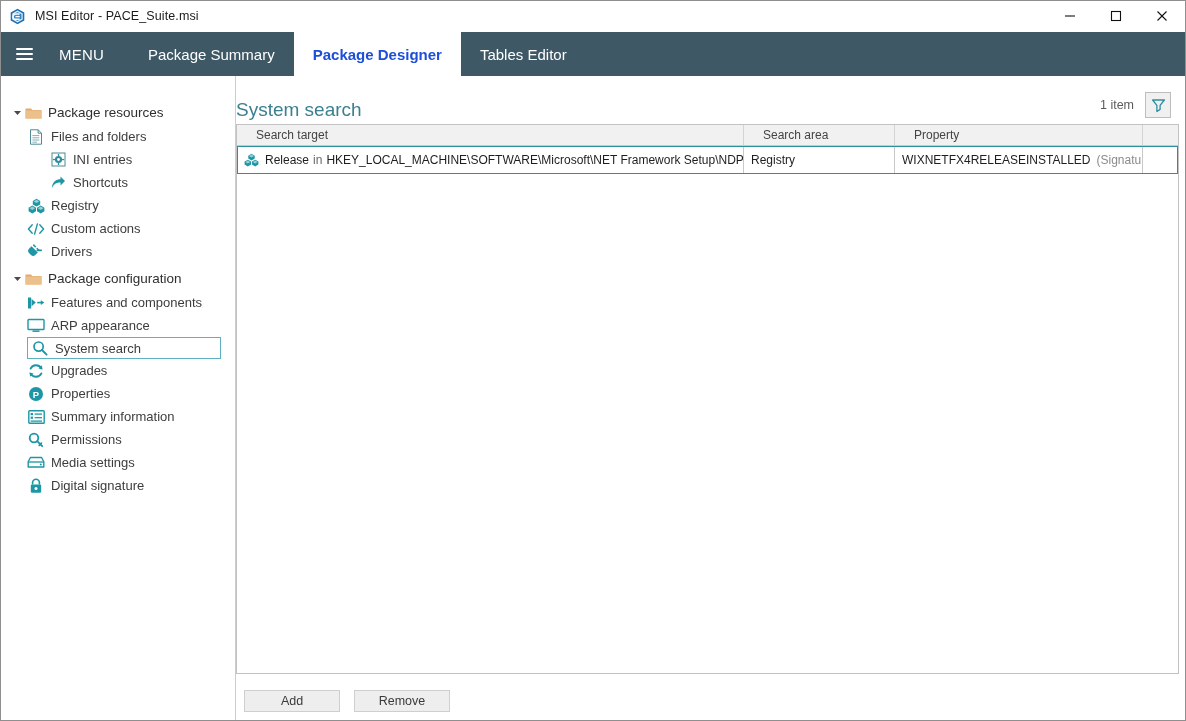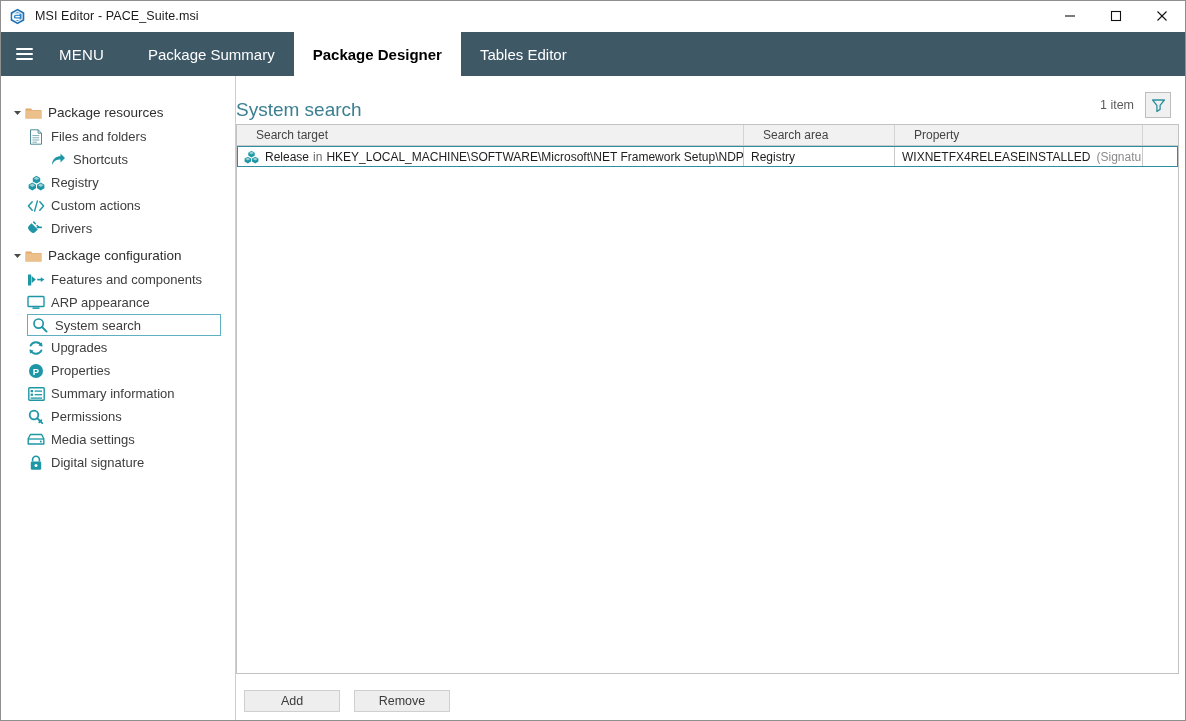--- a/index.html
+++ b/index.html
@@ -51,21 +51,21 @@
   }
   .hamburger { display: flex; flex-direction: column; gap: 3px; width: 17px; }
   .hamburger span { display: block; height: 2px; background: #fff; border-radius: 1px; }
   .tabs { display: flex; align-items: stretch; margin-left: 9px; }
   .tab {
     display: flex; align-items: center;
     padding: 0 19px;
     color: #ffffff; font-size: 15px; white-space: nowrap;
   }
   .tab.active {
-    background: #ffffff; color: #000000; font-weight: bold;
+    background: #ffffff; color: #1d4ed8; font-weight: bold;
   }
 
   
   .body { flex: 1; display: flex; min-height: 0; background: #ffffff; }
 
   
   .sidebar {
     width: 235px; min-width: 235px;
     background: #ffffff;
     border-right: 1px solid #cdcdcd;
@@ -137,21 +137,21 @@
     font-size: 12px; color: #444;
   }
   .grid-head .th {
     display: flex; align-items: center;
     padding-left: 19px;
     border-right: 1px solid #d4d4d4;
     overflow: hidden; white-space: nowrap;
   }
   .grid-body { flex: 1; position: relative; }
   .grid-row {
-    display: flex; height: 21px;
+    display: flex; height: 28px;
     font-size: 12px; color: #1e1e1e;
     outline: 1px solid #2c8e9e;
     outline-offset: -1px;
     background: #ffffff;
   }
   .grid-row .td {
     display: flex; align-items: center;
     padding-left: 7px;
     border-right: 1px solid #c9c9c9;
     overflow: hidden; white-space: nowrap;
@@ -265,20 +265,36 @@
                 <line x1="3.4" y1="6.6" x2="10.3" y2="6.6"></line>
                 <line x1="3.4" y1="8.8" x2="10.3" y2="8.8"></line>
                 <line x1="3.4" y1="11" x2="10.3" y2="11"></line>
                 <line x1="3.4" y1="13.2" x2="8" y2="13.2"></line>
               </g>
             </svg>
         </span>
         <span class="nav-label">Files and folders</span>
       </div>
 
+      <div class="nav-row lvl2">
+        <span class="nav-ico">
+          <svg width="15" height="15" viewBox="0 0 15 15">
+              <rect x="1" y="1" width="13" height="13" fill="#ffffff" stroke="#4f8a94" stroke-width="1"></rect>
+              <circle cx="7.5" cy="7.5" r="3.6" fill="#2e8e9b"></circle>
+              <circle cx="7.5" cy="7.5" r="1.4" fill="#ffffff"></circle>
+              <g fill="#2e8e9b">
+                <rect x="6.9" y="1.9" width="1.3" height="2.2"></rect>
+                <rect x="6.9" y="10.9" width="1.3" height="2.2"></rect>
+                <rect x="1.9" y="6.9" width="2.2" height="1.3"></rect>
+                <rect x="10.9" y="6.9" width="2.2" height="1.3"></rect>
+              </g>
+            </svg>
+        </span>
+        <span class="nav-label">INI entries</span>
+      </div>
 
       <div class="nav-row lvl2">
         <span class="nav-ico">
           <svg width="16" height="15" viewBox="0 0 16 15">
               <path d="M2 13 C2 6.5 6.5 4.2 10.5 4.2 V1.4 L15 5.9 L10.5 10.4 V7.6 C7 7.6 4 8.6 2 13 Z" fill="#1d97a5"></path>
             </svg>
         </span>
         <span class="nav-label">Shortcuts</span>
       </div>
 

